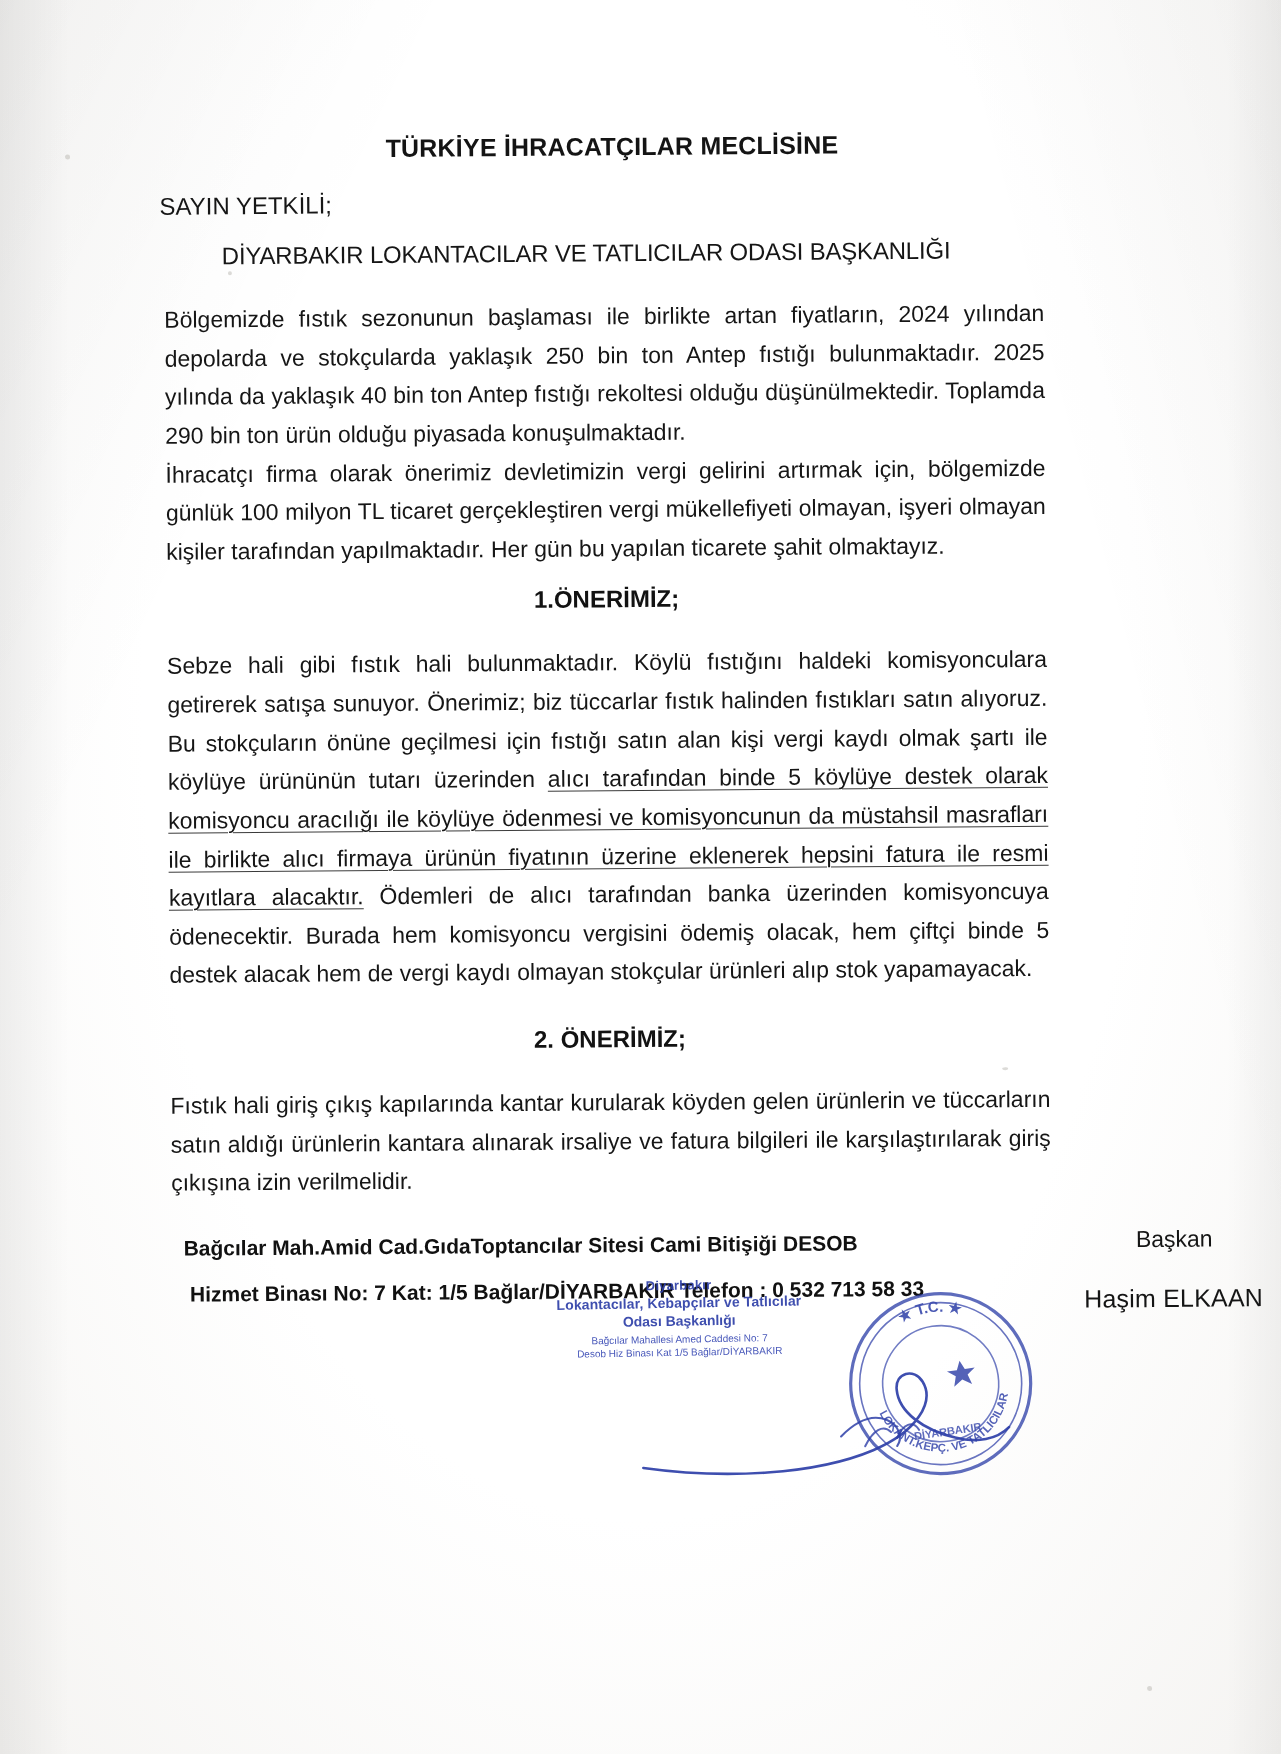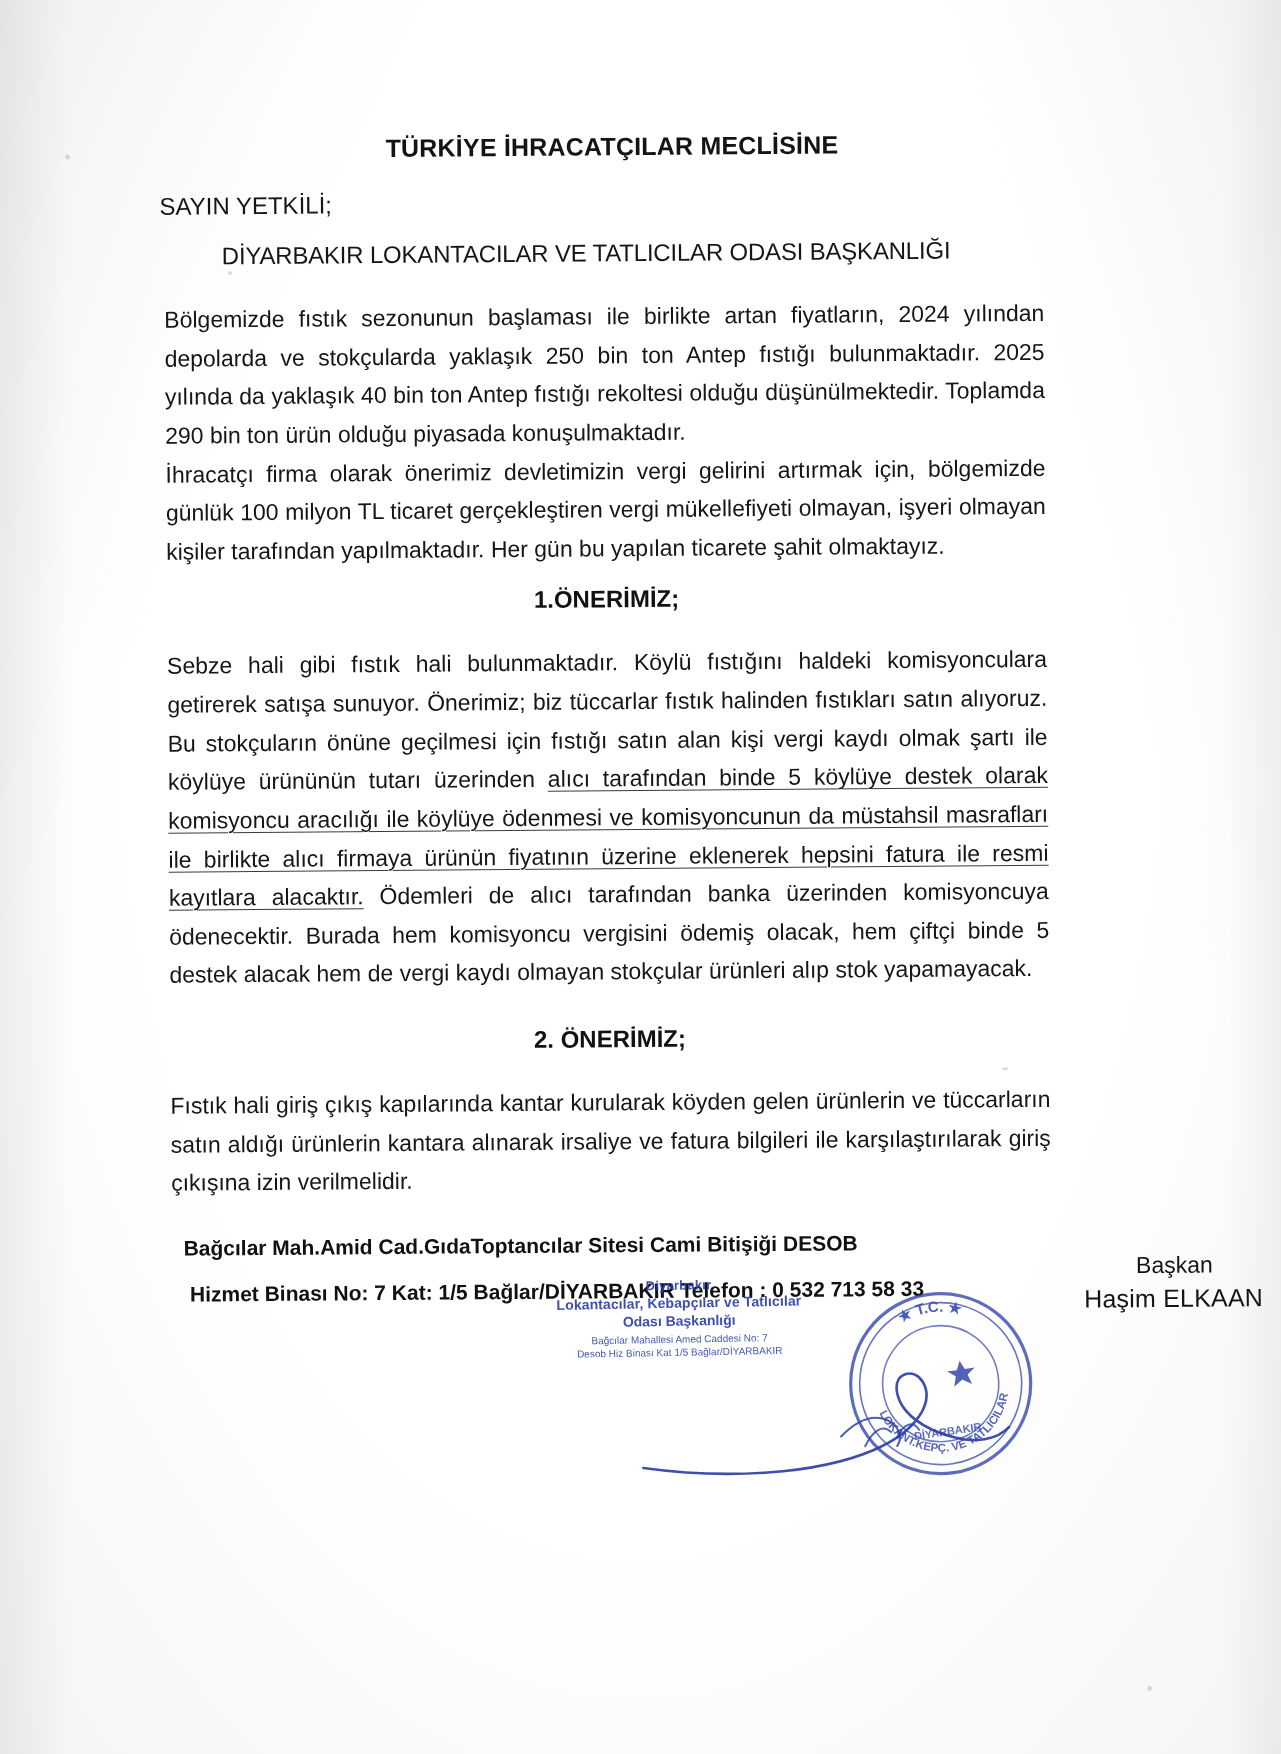--- a/index.html
+++ b/index.html
@@ -102,21 +102,21 @@
   .addr2{
     font-size:21px;
     font-weight:bold;
     margin:22px 0 0 18px;
     color:#111;
   }
 
   .sign-title{
     position:absolute;
     right:72px;
-    top:1256px;
+    top:1230px;
     font-size:23px;
     color:#151515;
   }
   .sign-name{
     position:absolute;
     right:22px;
     top:1288px;
     font-size:25px;
     color:#151515;
     letter-spacing:0.2px;

